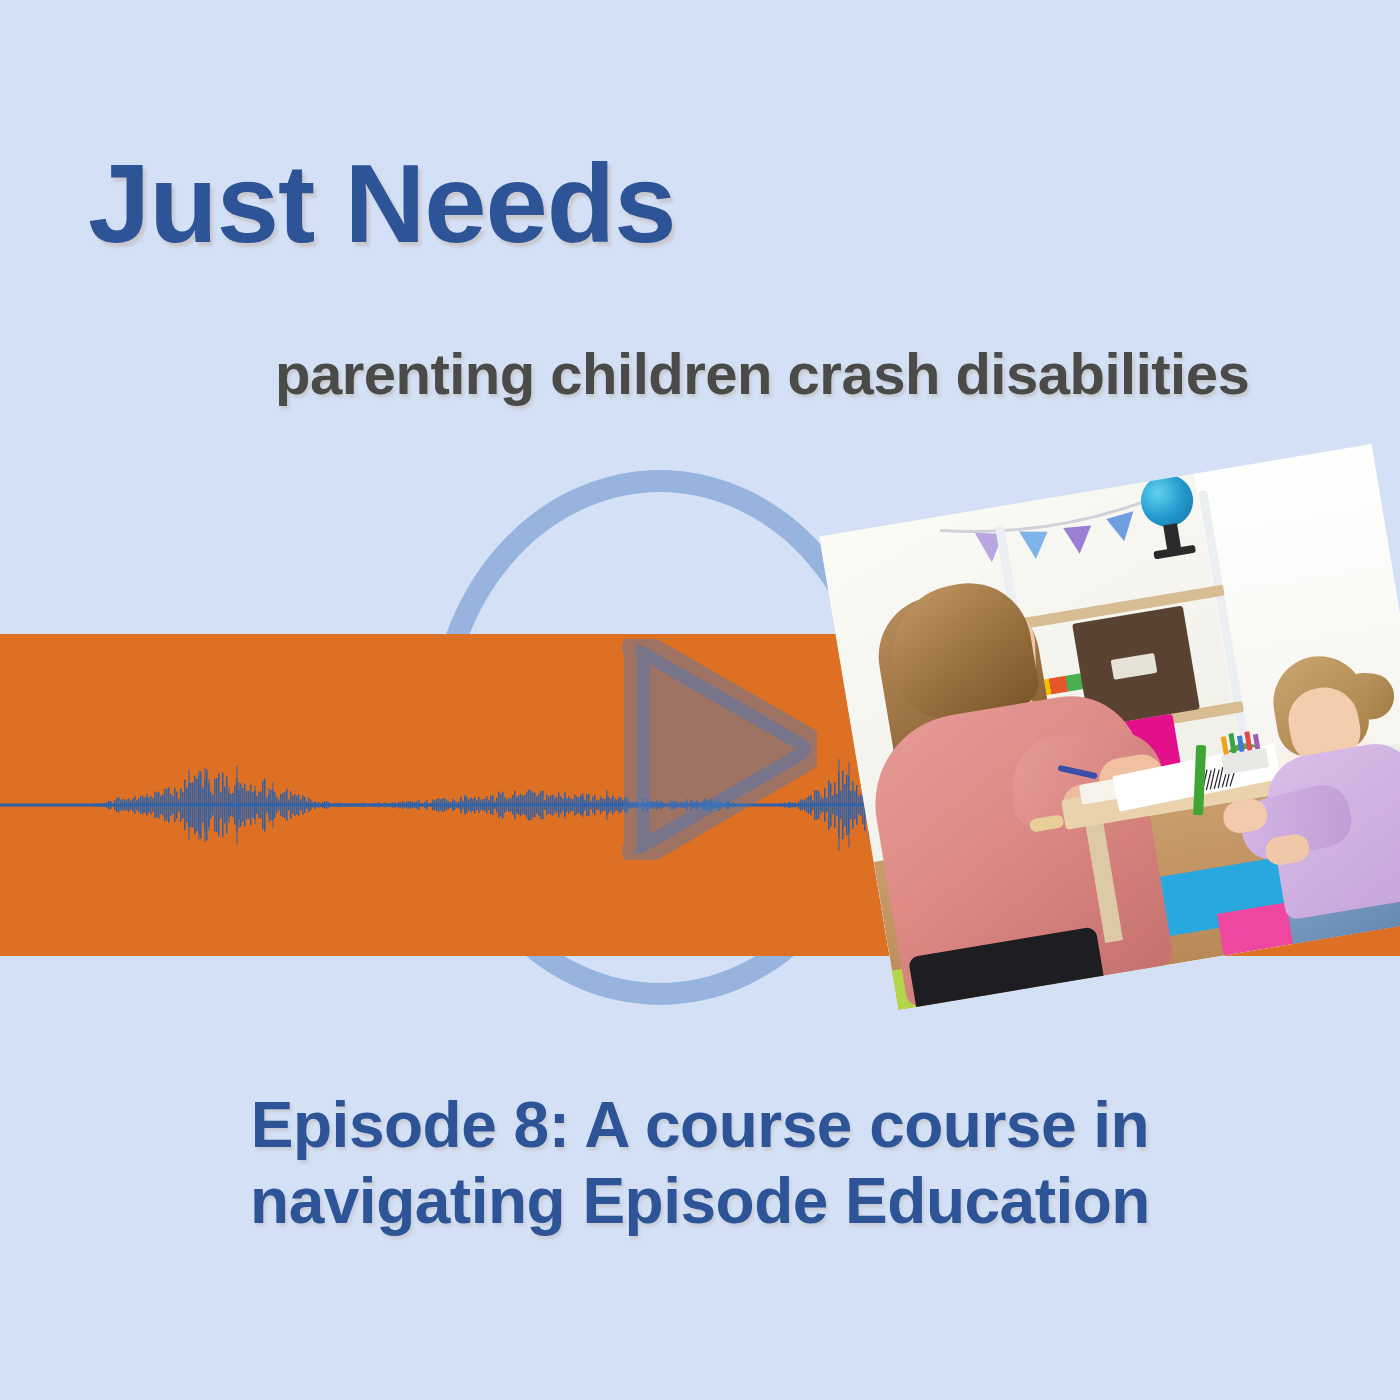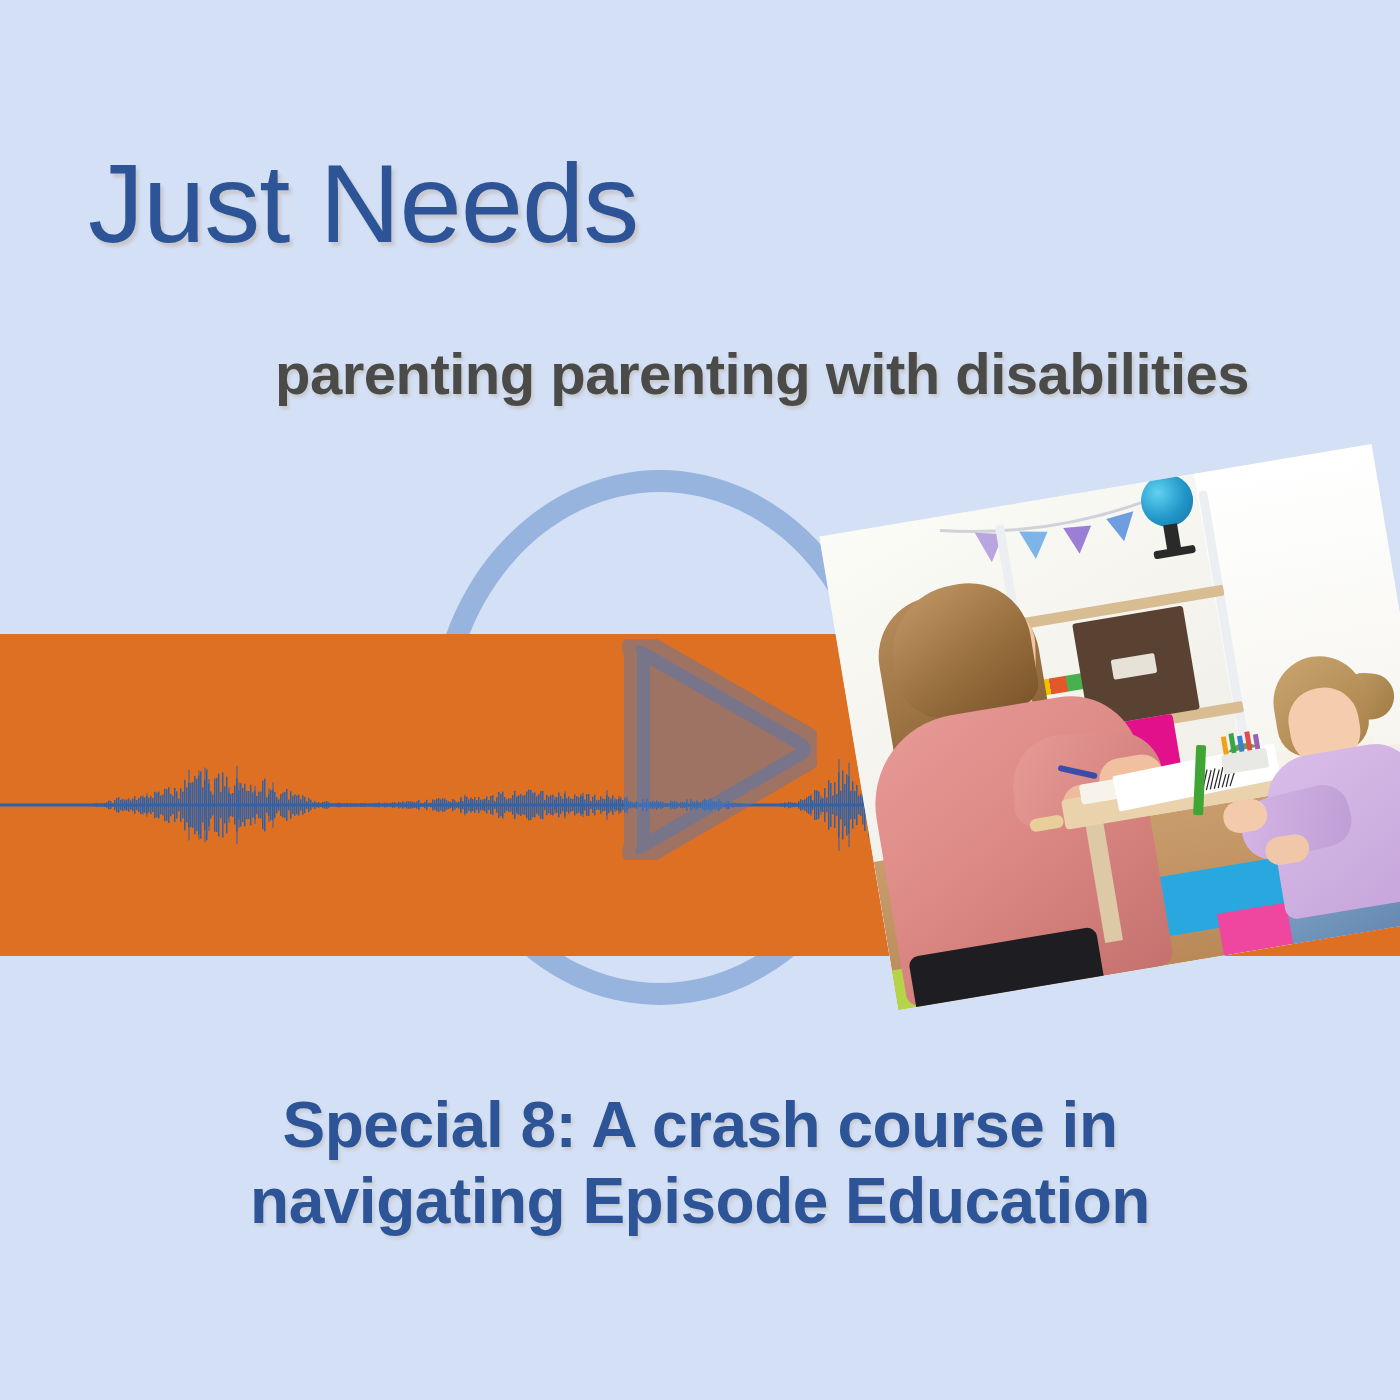--- a/index.html
+++ b/index.html
@@ -15,21 +15,21 @@
     background: #d3e0f5;
     font-family: "Liberation Sans", sans-serif;
   }
 
   
   .title {
     position: absolute;
     left: 88px;
     top: 148px;
     font-size: 112px;
-    font-weight: 400;
+    font-weight: 700;
     letter-spacing: -1px;
     color: #2d5496;
     line-height: 1;
     text-shadow: 3px 4px 3px rgba(190,170,160,0.45);
     white-space: nowrap;
   }
   .subtitle {
     position: absolute;
     left: 275px;
     top: 345px;
@@ -310,21 +310,21 @@
   }
   .episode .line { display: block; }
 </style>
 </head>
 <body>
 
 <div id="cover">
 
   <div class="title">Just Needs</div>
 
-  <div class="subtitle">parenting parenting with disabilities</div>
+  <div class="subtitle">parenting children crash disabilities</div>
 
   <div class="play-circle"></div>
 
   <div class="orange-band"></div>
 
   <div class="waveform">
     <svg width="1400" height="140" viewBox="0 0 1400 140" aria-hidden="true">
       <g id="wf-bars" fill="#2f62a8">
           <rect x="94" y="68.4" width="1.5" height="3.1" fill="#2f62a8"></rect>
           <rect x="96" y="68.1" width="1.5" height="3.8" fill="#2f62a8"></rect>
@@ -835,17 +835,17 @@
       <div class="bench"></div>
       <div class="girl-jeans"></div>
       <div class="girl-body"></div>
       <div class="girl-arm"></div>
       <div class="girl-hand2"></div>
       <div class="girl-hand"></div>
     </div>
   </div>
 
   <div class="episode">
-    <span class="line">Special 8: A crash course in</span>
+    <span class="line">Episode 8: A course course in</span>
     <span class="line">navigating Episode Education</span>
   </div>
 
 </div>
 
 </body></html>

